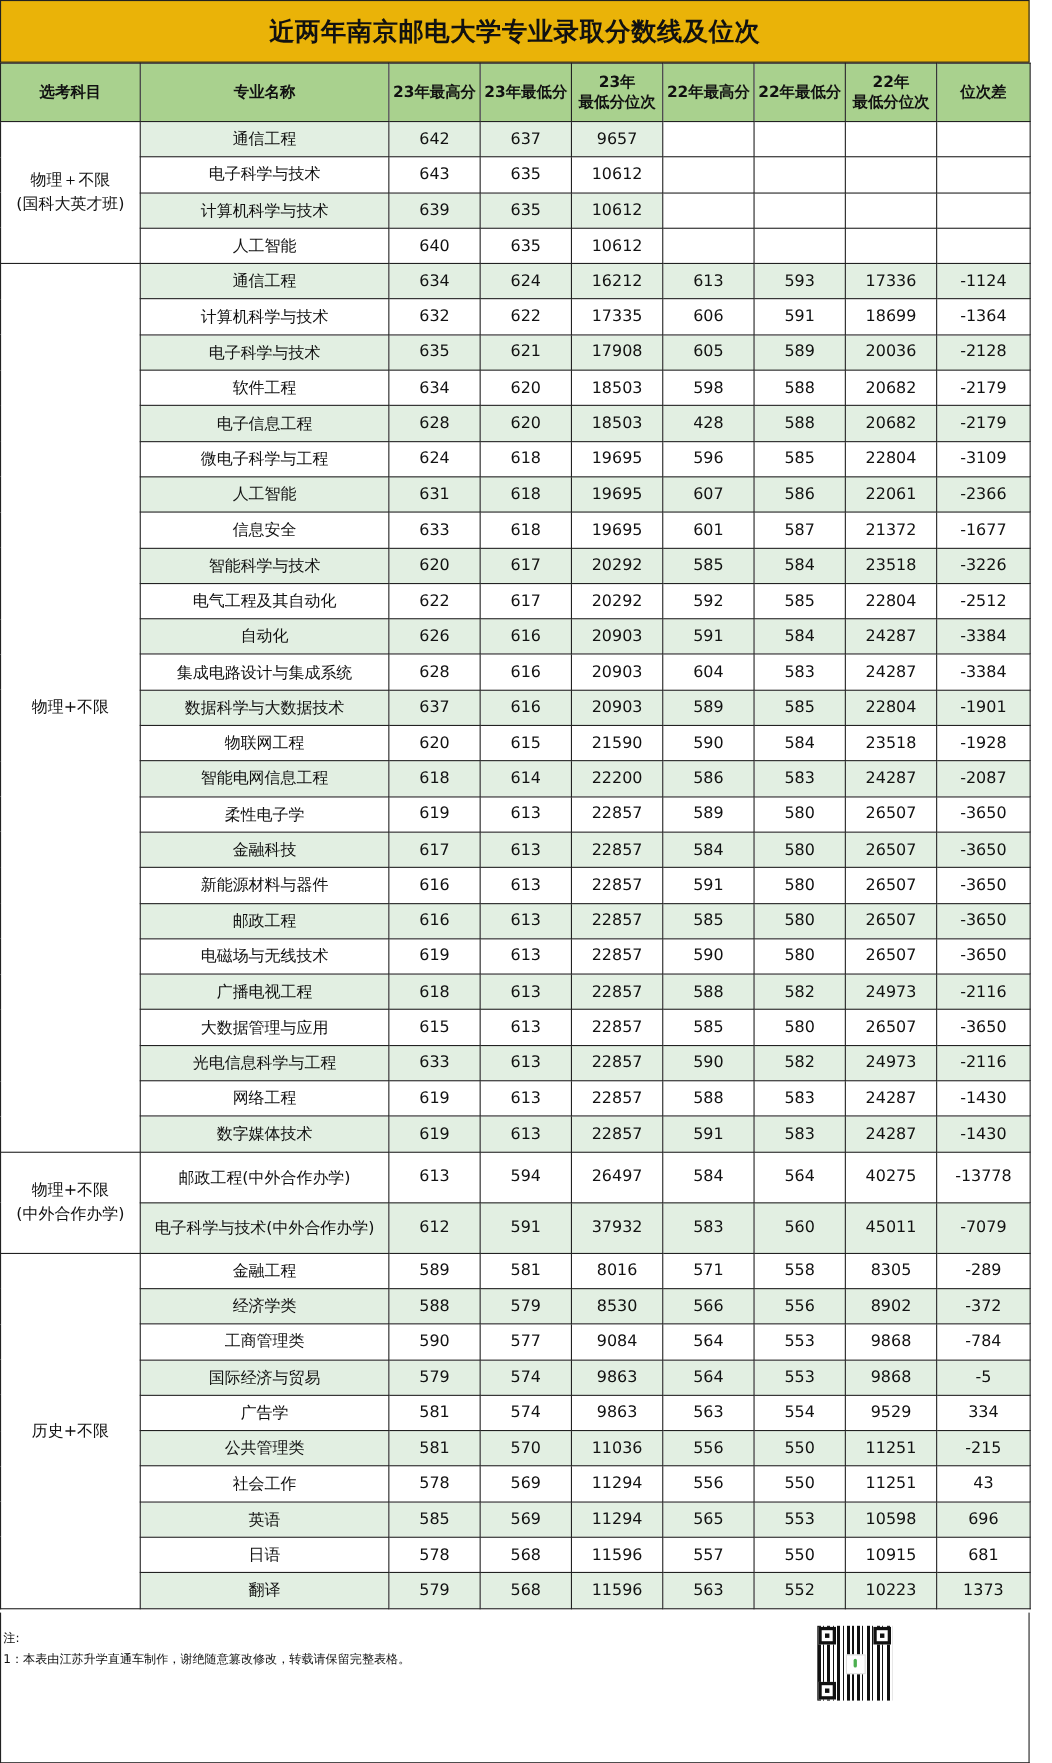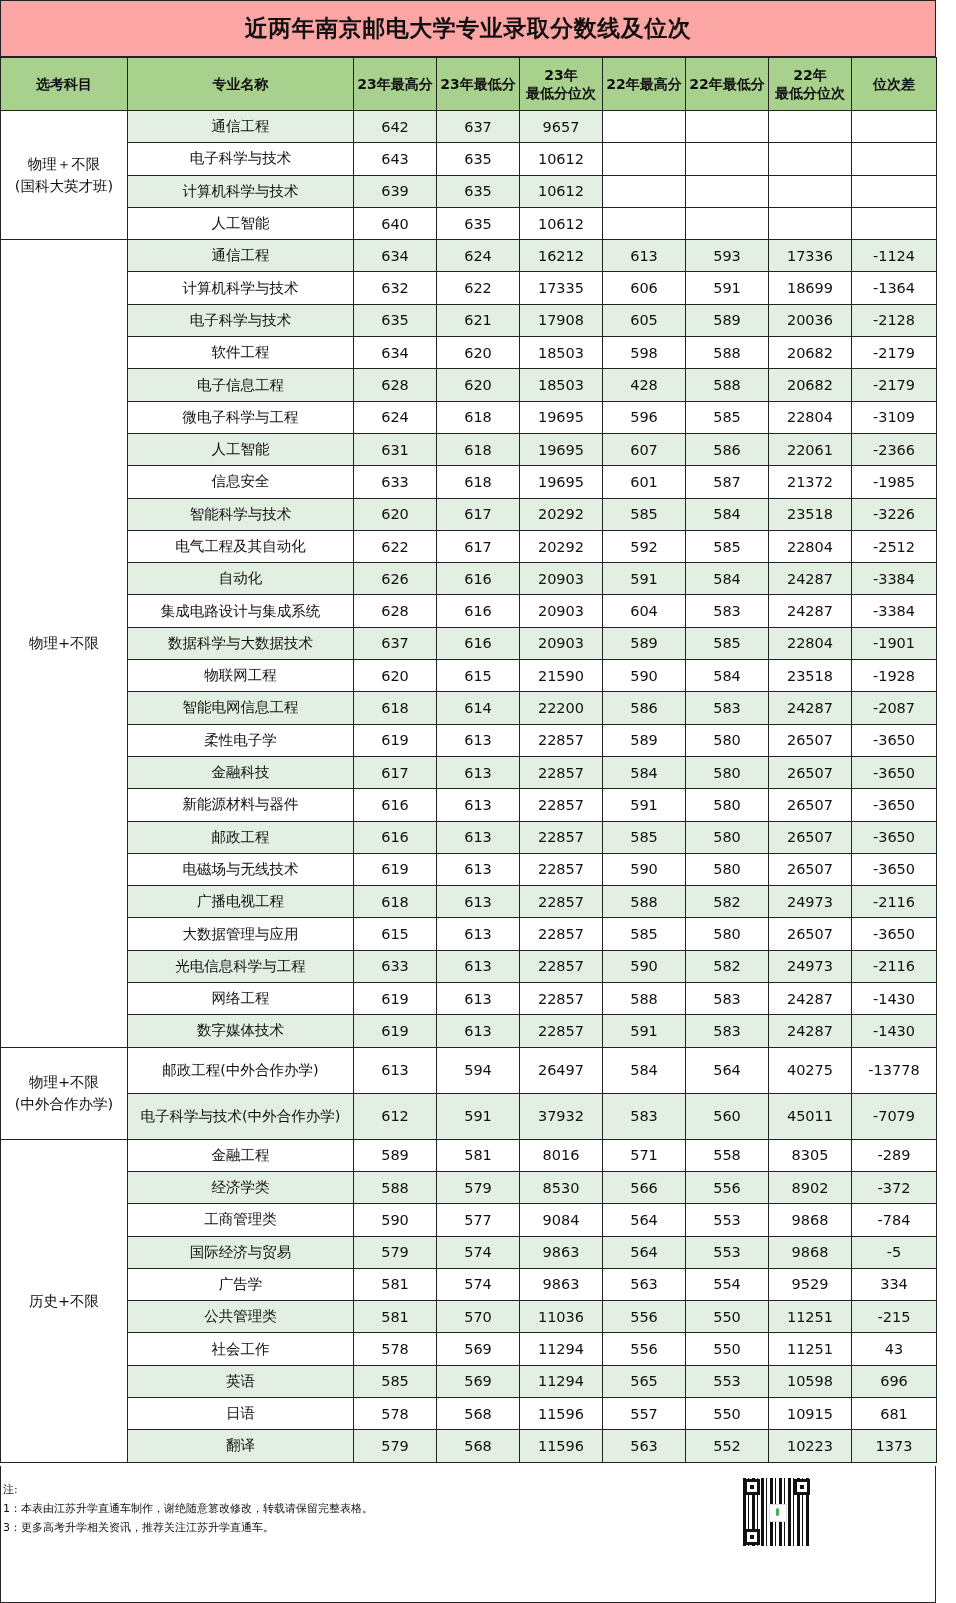--- a/index.html
+++ b/index.html
@@ -1,18 +1,18 @@
 <!DOCTYPE html>
 <html><head>
 <meta charset="utf-8">
 <style>
   html, body { margin: 0; padding: 0; background: #ffffff; }
   body { width: 956px; height: 1603px; position: relative; font-family: "DejaVu Sans", "Liberation Sans", sans-serif; color: #111; overflow: hidden; }
   .sheet { position: absolute; left: 0; top: 0; width: 936px; }
-  .title { height: 57px; background: #fca5a5; border: 1.5px solid #222; box-sizing: border-box; display: flex; align-items: center; justify-content: center; font-size: 23px; font-weight: bold; letter-spacing: 0.5px; }
+  .title { height: 57px; background: #eab308; border: 1.5px solid #222; box-sizing: border-box; display: flex; align-items: center; justify-content: center; font-size: 23px; font-weight: bold; letter-spacing: 0.5px; }
   table { border-collapse: collapse; table-layout: fixed; width: 936px; }
   td, th { border: 1px solid #222; text-align: center; vertical-align: middle; padding: 0; font-size: 14.5px; font-weight: normal; overflow: hidden; white-space: nowrap; }
   thead th { background: #a9d18e; font-weight: bold; height: 52px; font-size: 14px; line-height: 18px; }
   tbody td { height: 31.3px; }
   tr.alt td.cell { background: #e2efe2; }
   td.subj { background: #ffffff !important; font-size: 14.5px; line-height: 22px; white-space: normal; border-left: 1.5px solid #222; text-align: center; }
   tr.tall td { height: 45px; }
   .notes { position: absolute; left: 0; top: 1466px; width: 936px; height: 137px; border: 1.5px solid #222; border-top: none; box-sizing: border-box; font-size: 11px; line-height: 19px; padding: 14px 0 0 2px; }
   .notes div { white-space: nowrap; }
   .qr { position: absolute; left: 742px; top: 12px; width: 68px; height: 68px; background:
@@ -173,21 +173,21 @@
           <td class="cell">-2366</td>
         </tr>
         <tr>
           <td class="cell">信息安全</td>
           <td class="cell">633</td>
           <td class="cell">618</td>
           <td class="cell">19695</td>
           <td class="cell">601</td>
           <td class="cell">587</td>
           <td class="cell">21372</td>
-          <td class="cell">-1985</td>
+          <td class="cell">-1677</td>
         </tr>
         <tr class="alt">
           <td class="cell">智能科学与技术</td>
           <td class="cell">620</td>
           <td class="cell">617</td>
           <td class="cell">20292</td>
           <td class="cell">585</td>
           <td class="cell">584</td>
           <td class="cell">23518</td>
           <td class="cell">-3226</td>
@@ -478,21 +478,20 @@
           <td class="cell">552</td>
           <td class="cell">10223</td>
           <td class="cell">1373</td>
         </tr>
       </tbody>
   </table>
 
   <div class="notes">
     <div>注:</div>
     <div>1：本表由江苏升学直通车制作，谢绝随意篡改修改，转载请保留完整表格。</div>
-    <div>3：更多高考升学相关资讯，推荐关注江苏升学直通车。</div>
     <div class="qr">
       <div class="fp" style="left:1px;top:1px"></div>
       <div class="fp" style="right:1px;top:1px"></div>
       <div class="fp" style="left:1px;bottom:1px"></div>
       <div class="logo"></div>
     </div>
   </div>
 </div>
 
 </body></html>

